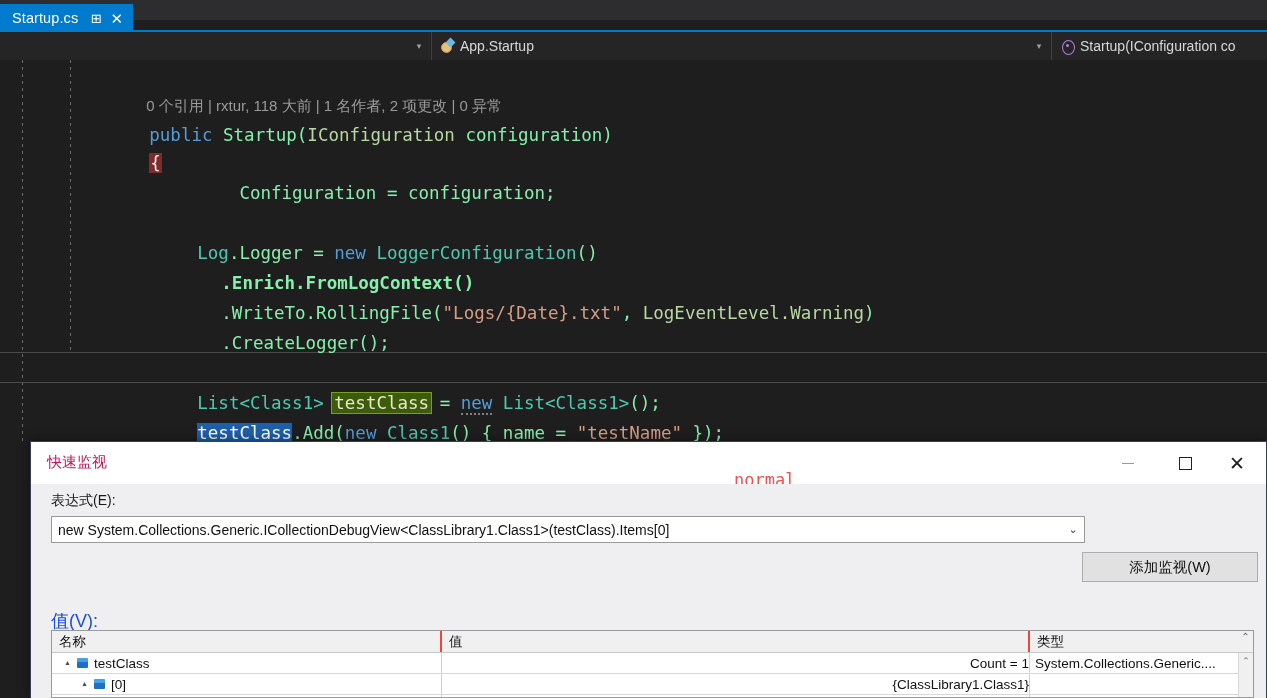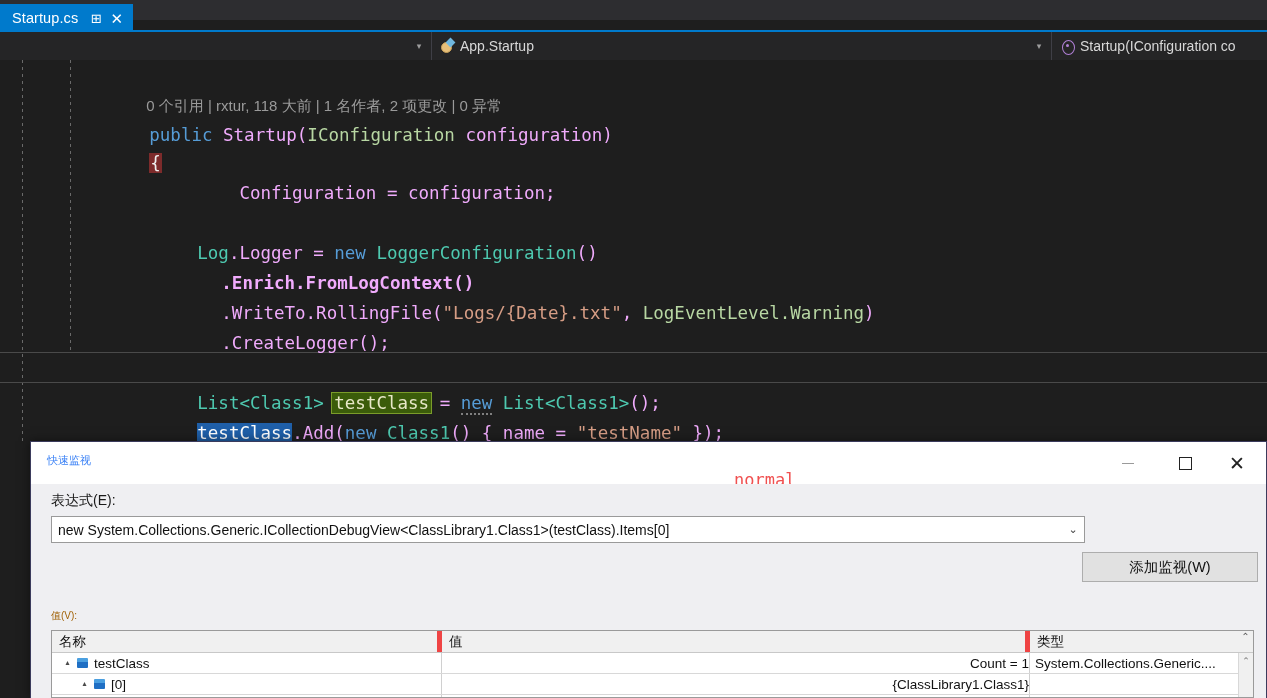--- a/index.html
+++ b/index.html
@@ -112,21 +112,21 @@
     background: repeating-linear-gradient(to bottom, #6a6a6a 0 3px, transparent 3px 7px);
   }
   .hrule {
     position: absolute; left: 0; width: 1267px; height: 1px; background: #4a4a4a;
   }
 
   .c-key   { color: #569cd6; }
   .c-type  { color: #4ec9b0; }
   .c-ptype { color: #b8d7a3; }
   .c-str   { color: #d69d85; }
-  .c-txt   { color: #f0abfc; }
+  .c-txt   { color: #86efac; }
   .c-lens  { color: #9a9a9a; font-family: "Liberation Sans","DejaVu Sans",sans-serif; font-size: 15px; }
 
   .bp-brace {
     background: #7d2b2b; color: #f0f0f0; padding: 0 1px;
   }
   .hl-green {
     background: #3b5c0a; border: 1px solid #7b9c2a; color: #e8e8c8;
     padding: 0 2px; margin: 0 -3px;
   }
   .hl-select {
@@ -144,42 +144,42 @@
     border: 1px solid #3b3b5c;
     box-shadow: 0 0 10px rgba(0,0,0,.5);
     font-family: "Liberation Sans","DejaVu Sans",sans-serif;
   }
   .dlg-titlebar {
     position: relative; height: 42px; background: #ffffff;
     display: flex; align-items: center;
   }
   .dlg-title {
     position: absolute; left: 16px; top: 11px;
-    font-size: 11px; color: #3b82f6;
+    font-size: 15px; color: #be185d;
   }
   .dlg-normal {
     position: absolute; left: 703px; top: 28px;
     font-family: "DejaVu Sans Mono","Liberation Mono",monospace;
     font-size: 17px; color: #f05050;
   }
   .winbtn {
     position: absolute; top: 0; width: 46px; height: 42px;
     display: flex; align-items: center; justify-content: center;
     color: #222; font-size: 15px;
   }
   .winbtn.min { right: 115px; }
   .winbtn.max { right: 58px; }
   .winbtn.close { right: 6px; font-size: 19px; font-weight: 300; }
   .min-glyph { display: block; width: 12px; height: 1px; background: #9a9a9a; }
   .max-glyph { display: block; width: 13px; height: 13px; border: 1.4px solid #222; }
 
   .dlg-body { position: relative; background: #efeff2; height: 214px; }
 
   .lbl-expr { position: absolute; left: 20px; top: 8px; font-size: 14px; color: #1a1a1a; }
-  .lbl-val  { position: absolute; left: 20px; top: 125px; font-size: 10px; color: #a16207; }
+  .lbl-val  { position: absolute; left: 20px; top: 125px; font-size: 18px; color: #1d4ed8; }
 
   .expr-box {
     position: absolute; left: 20px; top: 32px; width: 1034px; height: 27px;
     background: #ffffff; border: 1px solid #9a9a9a;
     display: flex; align-items: center;
   }
   .expr-text {
     flex: 1; padding-left: 6px; font-size: 14px; color: #111;
     white-space: nowrap; overflow: hidden;
   }
@@ -201,21 +201,21 @@
     position: absolute; left: 20px; top: 146px;
     width: 1203px; height: 68px;
     background: #ffffff; border: 1px solid #9a9a9a;
     overflow: hidden;
   }
   .grid-head {
     display: flex; height: 22px; background: #f0f0f0;
     border-bottom: 1px solid #c8c8c8;
     font-size: 13.5px; color: #111;
   }
-  .gh { display: flex; align-items: center; padding-left: 7px; border-right: 5px solid #ef4444; }
+  .gh { display: flex; align-items: center; padding-left: 7px; border-right: 2px solid #ef4444; }
   .gh.name { width: 390px; }
   .gh.value { width: 588px; }
   .gh.type  { width: 208px; border-right: none; }
   .gh-scroll { width: 15px; background: #f0f0f0; display:flex; align-items:flex-start; justify-content:center; color:#606060; font-size:10px; }
 
   .grid-rows { position: relative; }
   .row {
     display: flex; height: 21px;
     border-bottom: 1px solid #d8d8d8;
     font-size: 13.5px; color: #111;

